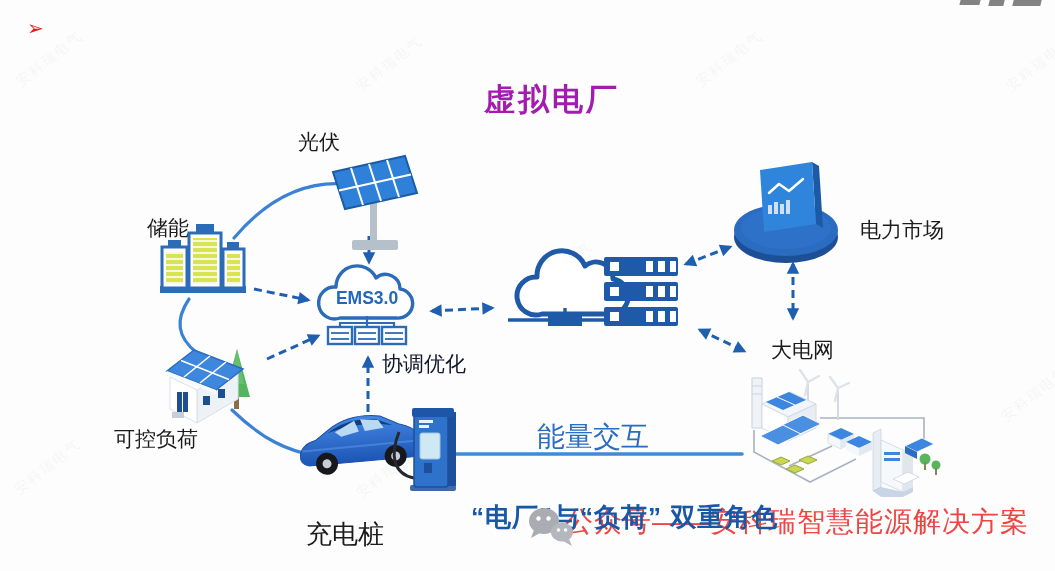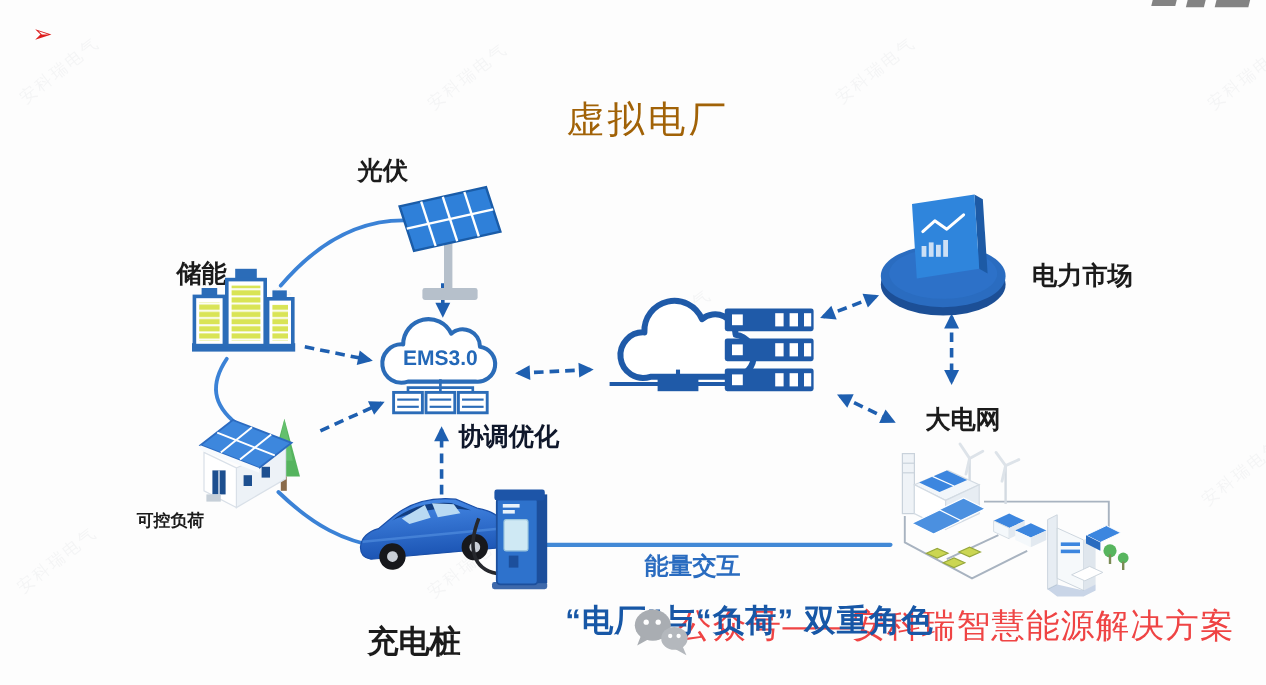--- a/index.html
+++ b/index.html
@@ -20,32 +20,32 @@
   
   .logo-remnant { position:absolute; top:0; left:960px; height:8px; }
   .logo-remnant span {
     display:inline-block; background:#4F4F4F; opacity:.7;
     transform:skewX(-14deg); margin-right:9px; vertical-align:top;
   }
 
   .header-bullet { position:absolute; left:27px; top:16px; font-size:20px; font-weight:700; color:#DD1E1E; }
   .header-title  { position:absolute; left:58px; top:13px; font-size:22px; font-weight:700; color:#DD1E1E; letter-spacing:1px; }
 
-  .main-title { position:absolute; left:472px; top:79px; font-size:31px; font-weight:400; color:#a16207; letter-spacing:3px; }
-
-  .node-label { position:absolute; font-weight:700; color:#1B1B1B; white-space:nowrap; }
+  .main-title { position:absolute; left:484px; top:79px; font-size:31px; font-weight:700; color:#a21caf; letter-spacing:3px; }
+
+  .node-label { position:absolute; font-weight:400; color:#1B1B1B; white-space:nowrap; }
   .lbl-pv        { left:298px; top:128px; font-size:21px; }
   .lbl-storage   { left:147px; top:214px; font-size:21px; }
-  .lbl-load      { left:114px; top:425px; font-size:14px; }
+  .lbl-load      { left:114px; top:425px; font-size:21px; }
   .lbl-charger   { left:306px; top:498px; font-size:26px;margin-top:19px; }
   .lbl-emscap    { left:382px; top:350px; font-size:21px; color:#0f172a; }
   .lbl-agg       { left:527px; top:351px; font-size:22px; }
   .lbl-market    { left:860px; top:216px; font-size:21px; }
   .lbl-grid      { left:771px; top:336px; font-size:21px; }
-  .lbl-energy    { left:537px; top:418px; font-size:20px; color:#2A6CC0;margin-top:40px; }
+  .lbl-energy    { left:537px; top:418px; font-size:28px; color:#2A6CC0; }
 
   .caption-blue {
     position:absolute; left:471px; top:500px; z-index:3;
     font-size:26px; font-weight:700; color:#1757A6; letter-spacing:1px; white-space:nowrap;
   }
   .wm-account {
     position:absolute; left:565px; top:503px; z-index:2;
     font-size:28px; color:#ef4444; letter-spacing:1px; white-space:nowrap;
   }
   .wechat-badge { position:absolute; left:524px; top:504px; z-index:4; }

